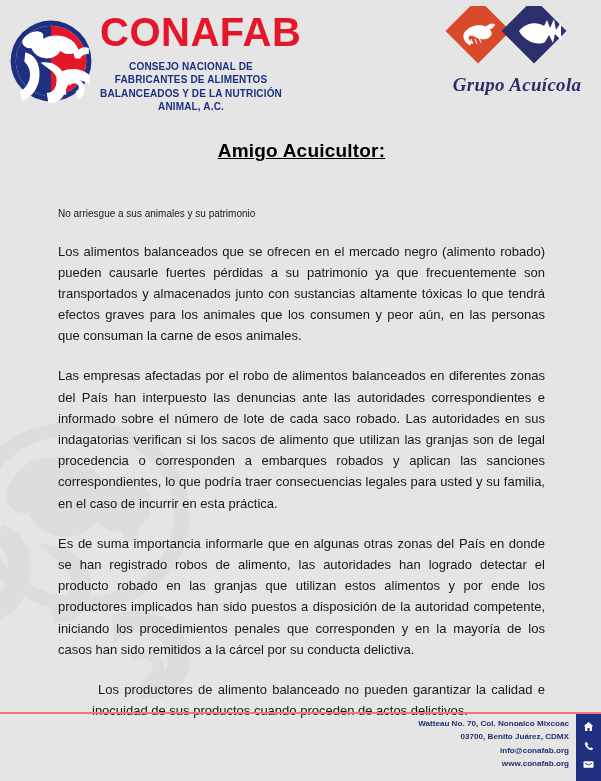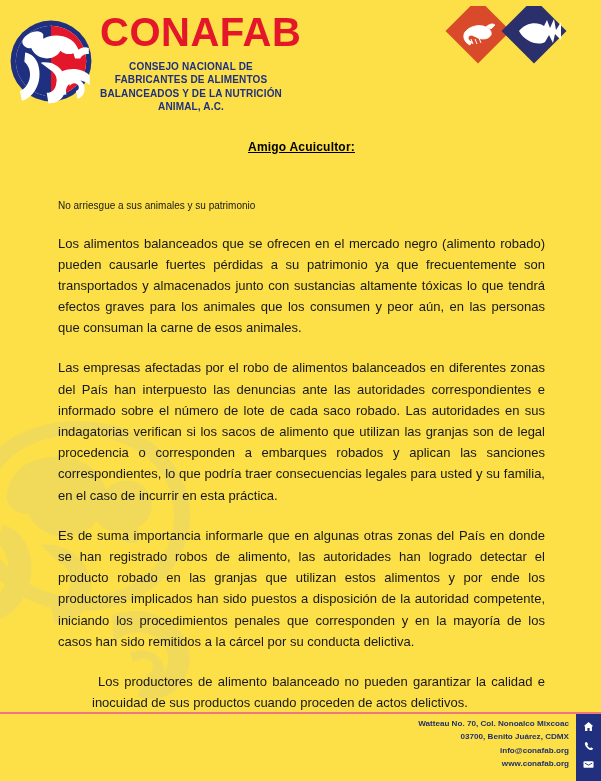--- a/index.html
+++ b/index.html
@@ -7,21 +7,21 @@
     padding: 0;
     background: #ffffff;
   }
   body {
     font-family: "Liberation Sans", sans-serif;
   }
   #page {
     position: relative;
     width: 601px;
     height: 781px;
-    background: #fde047;
+    background: #e5e5e5;
     overflow: hidden;
   }
 
   
   .watermark {
     position: absolute;
     left: -38px;
     top: 415px;
     width: 262px;
     height: 300px;
@@ -106,21 +106,21 @@
     position: absolute;
     left: 58px;
     top: 118px;
     width: 487px;
     z-index: 1;
   }
   .doc-title {
     text-align: center;
     font-family: "Liberation Sans", sans-serif;
     font-weight: bold;
-    font-size: 12px;
+    font-size: 19px;
     color: #000000;
     text-decoration: underline;
     margin: 0;
     padding-top: 22px;
     padding-bottom: 0;
     letter-spacing: 0.2px;
   }
   .lede {
     font-family: "Liberation Sans", sans-serif;
     font-size: 10px;
@@ -255,20 +255,21 @@
           <g>
             <rect x="68" y="2" width="46" height="46" transform="rotate(45 91 25)" fill="#2b2f6b"></rect>
             <g fill="#ffffff">
               <path d="M76 25 C82 17 94 15 101 20 L104 14 L107 22 L111 13 L113 24 L118 16 L118 34
                        L112 28 L110 37 L106 29 L102 36 C95 40 82 36 76 25 Z"></path>
               <circle cx="83" cy="24" r="1.6"></circle>
             </g>
           </g>
         </svg>
       </div>
+      <div class="grupo-name">Grupo Acuícola</div>
     </div>
 
   </div>
 
   <div class="content">
     <div class="doc-title">Amigo Acuicultor:</div>
     <div class="lede">No arriesgue a sus animales y su patrimonio</div>
     <p class="para">Los alimentos balanceados que se ofrecen en el mercado negro (alimento robado) pueden causarle fuertes pérdidas a su patrimonio ya que frecuentemente son transportados y almacenados junto con sustancias altamente tóxicas lo que tendrá efectos graves para los animales que los consumen y peor aún, en las personas que consuman la carne de esos animales.</p>
     <p class="para">Las empresas afectadas por el robo de alimentos balanceados en diferentes zonas del País han interpuesto las denuncias ante las autoridades correspondientes e informado sobre el número de lote de cada saco robado. Las autoridades en sus indagatorias verifican si los sacos de alimento que utilizan las granjas son de legal procedencia o corresponden a embarques robados y aplican las sanciones correspondientes, lo que podría traer consecuencias legales para usted y su familia, en el caso de incurrir en esta práctica.</p>
     <p class="para">Es de suma importancia informarle que en algunas otras zonas del País en donde se han registrado robos de alimento, las autoridades han logrado detectar el producto robado en las granjas que utilizan estos alimentos y por ende los productores implicados han sido puestos a disposición de la autoridad competente, iniciando los procedimientos penales que corresponden y en la mayoría de los casos han sido remitidos a la cárcel por su conducta delictiva.</p>

